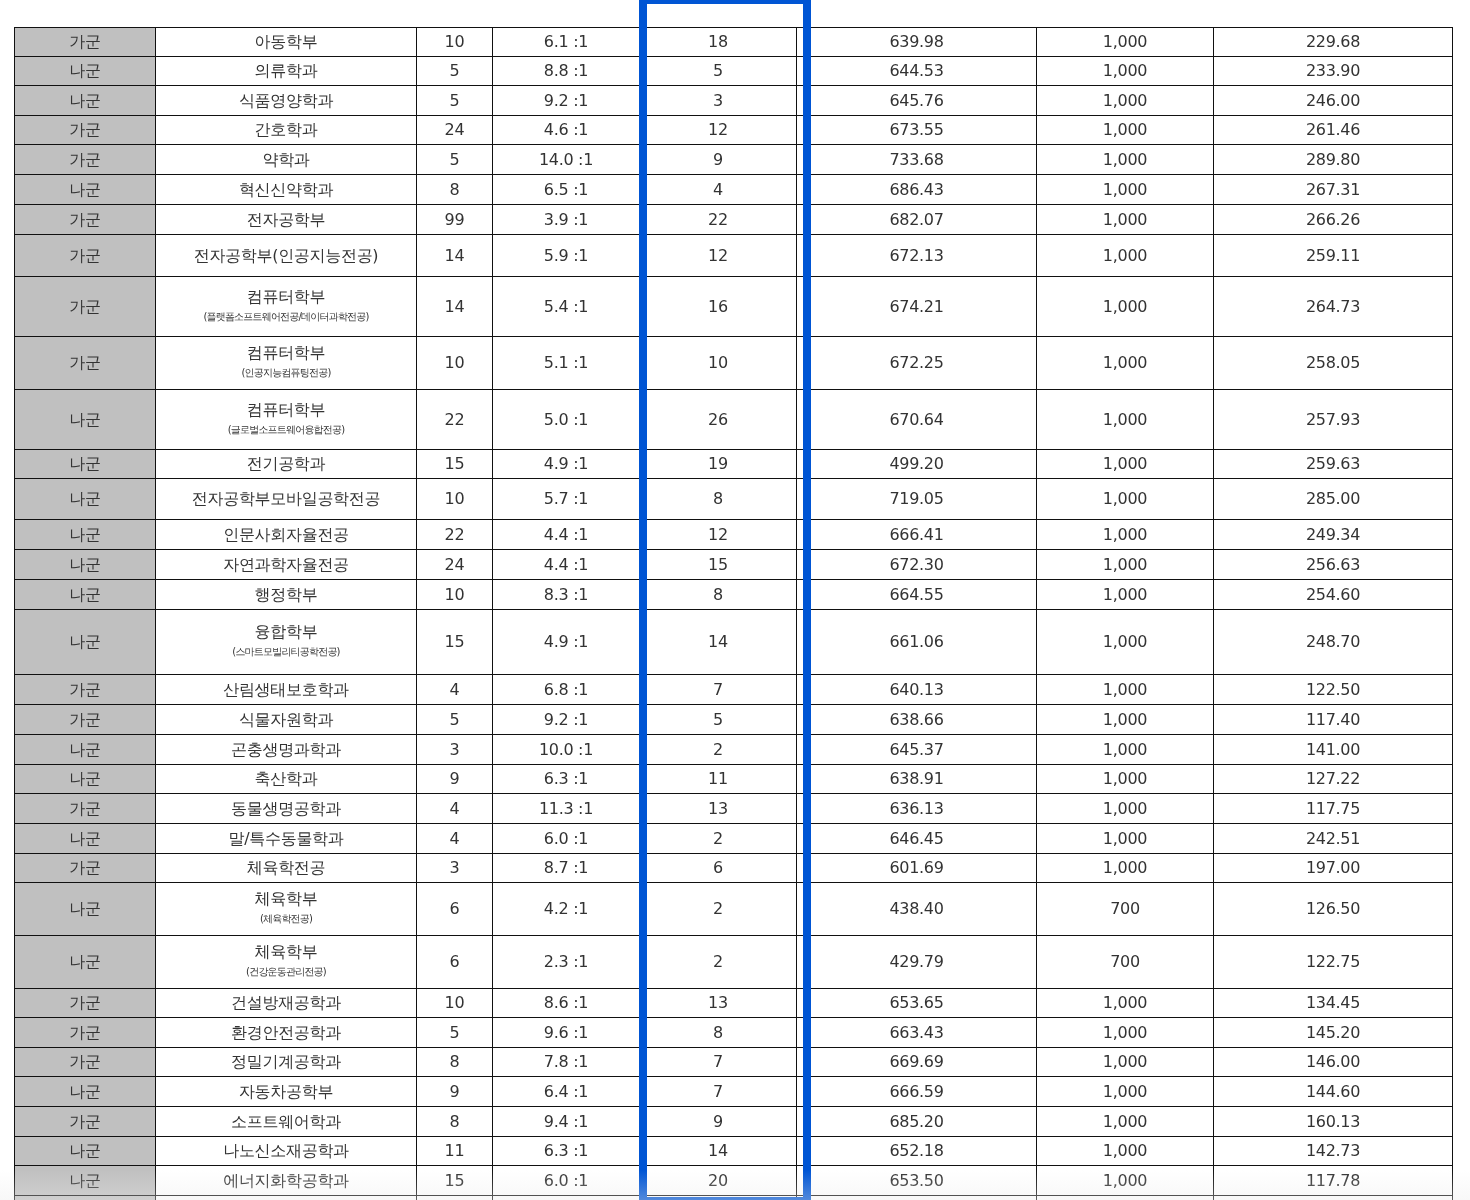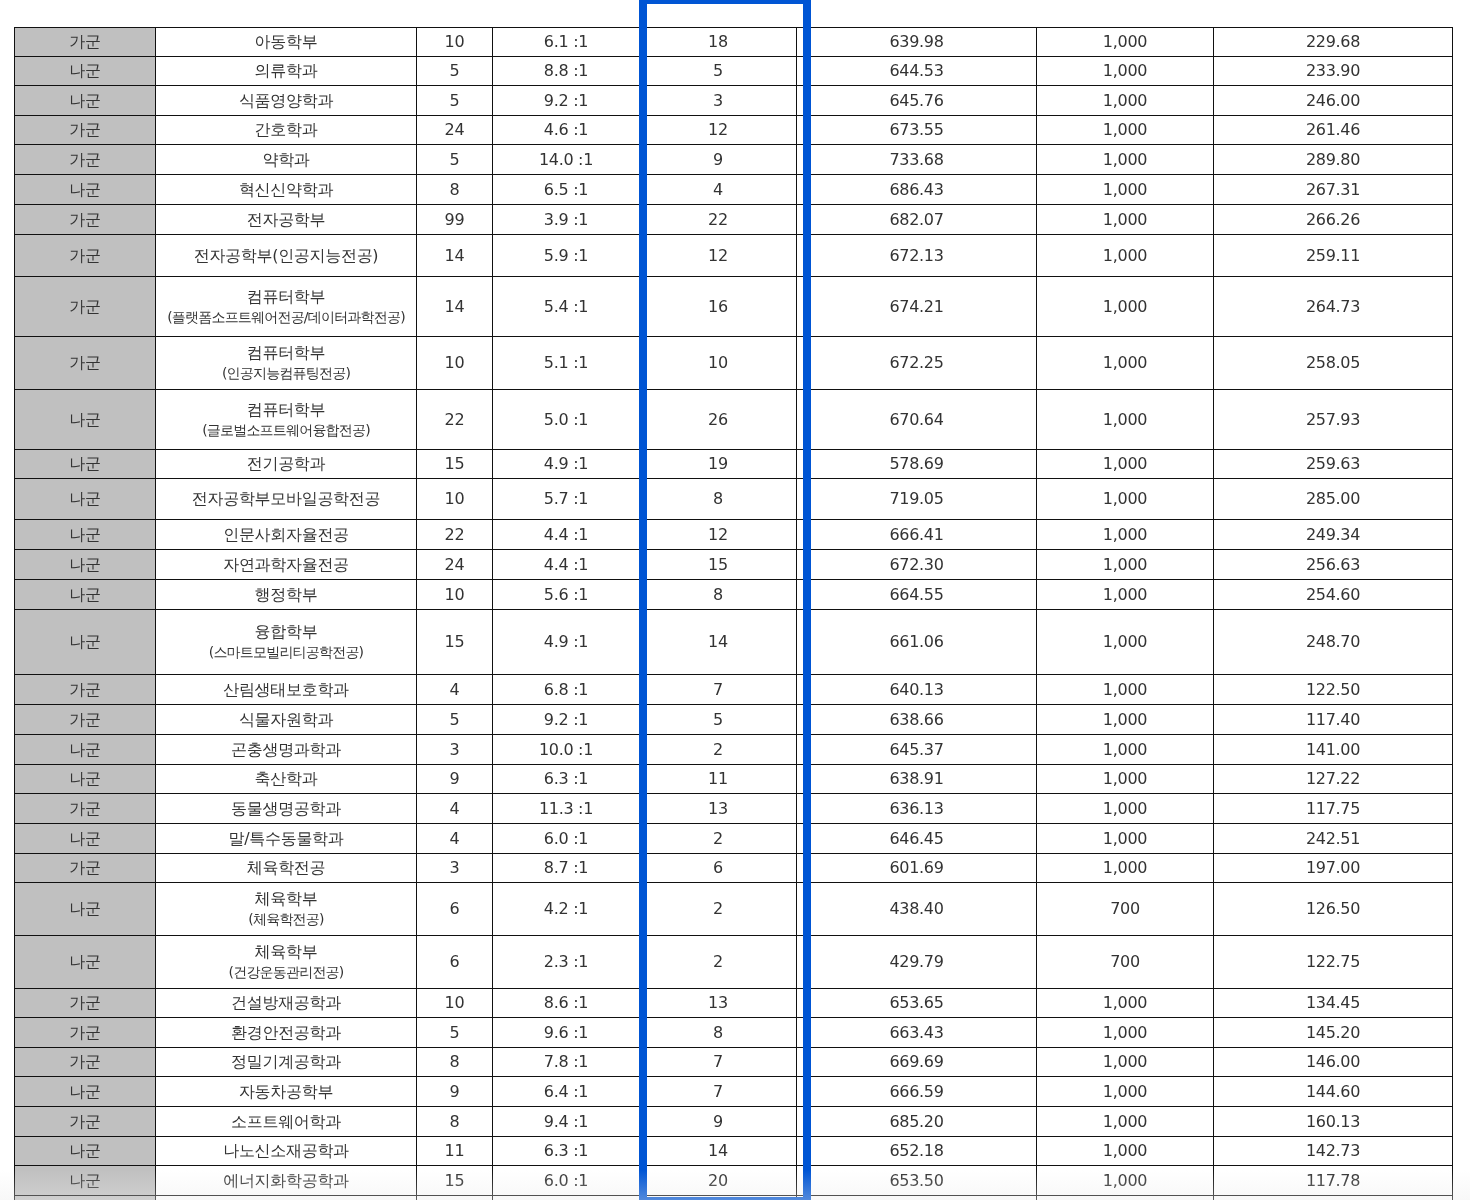--- a/index.html
+++ b/index.html
@@ -4,21 +4,21 @@
   <style>
     html, body { margin: 0; padding: 0; background: #ffffff; }
     body { width: 1470px; height: 1200px; overflow: hidden; position: relative;
            font-family: "DejaVu Sans", "Liberation Sans", sans-serif; color: #333333; }
     .page-wrap { position: absolute; left: 0; top: 0; width: 1470px; height: 1200px; }
     table.admissions { position: absolute; left: 14px; top: 1px; border-collapse: collapse;
            table-layout: fixed; width: 1438px; margin-top: 26px; }
     table.admissions td { border: 1.5px solid #111111; text-align: center; vertical-align: middle;
            font-size: 16px; padding: 0; line-height: 20px; color: #333333; letter-spacing: -0.3px; }
     table.admissions td.group { background: #c0c0c0; }
-    table.admissions td.name .line2 { display: block; font-size: 14px; letter-spacing: -0.8px; }
+    table.admissions td.name .line2 { display: block; font-size: 10px; letter-spacing: -0.8px; }
     col.c-group { width: 141px; }
     col.c-name { width: 261px; }
     col.c-quota { width: 76px; }
     col.c-ratio { width: 147px; }
     col.c-waitlist { width: 157px; }
     col.c-score { width: 240px; }
     col.c-max { width: 177px; }
     col.c-last { width: 239px; }
     .highlight-box { position: absolute; left: 639px; top: 0px; width: 156px; height: 1193px;
            border: 8px solid #0055d4; border-top-width: 4px; box-sizing: content-box; pointer-events: none; }
@@ -150,21 +150,21 @@
           <td class="score">670.64</td>
           <td class="max">1,000</td>
           <td class="last">257.93</td>
         </tr>
         <tr style="height: 29px;">
           <td class="group">나군</td>
           <td class="name"><span>전기공학과</span></td>
           <td class="quota">15</td>
           <td class="ratio">4.9 :1</td>
           <td class="waitlist">19</td>
-          <td class="score">578.69</td>
+          <td class="score">499.20</td>
           <td class="max">1,000</td>
           <td class="last">259.63</td>
         </tr>
         <tr style="height: 41px;">
           <td class="group">나군</td>
           <td class="name"><span>전자공학부모바일공학전공</span></td>
           <td class="quota">10</td>
           <td class="ratio">5.7 :1</td>
           <td class="waitlist">8</td>
           <td class="score">719.05</td>
@@ -188,21 +188,21 @@
           <td class="ratio">4.4 :1</td>
           <td class="waitlist">15</td>
           <td class="score">672.30</td>
           <td class="max">1,000</td>
           <td class="last">256.63</td>
         </tr>
         <tr style="height: 30px;">
           <td class="group">나군</td>
           <td class="name"><span>행정학부</span></td>
           <td class="quota">10</td>
-          <td class="ratio">5.6 :1</td>
+          <td class="ratio">8.3 :1</td>
           <td class="waitlist">8</td>
           <td class="score">664.55</td>
           <td class="max">1,000</td>
           <td class="last">254.60</td>
         </tr>
         <tr style="height: 65px;">
           <td class="group">나군</td>
           <td class="name"><span>융합학부</span><span class="line2">(스마트모빌리티공학전공)</span></td>
           <td class="quota">15</td>
           <td class="ratio">4.9 :1</td>

